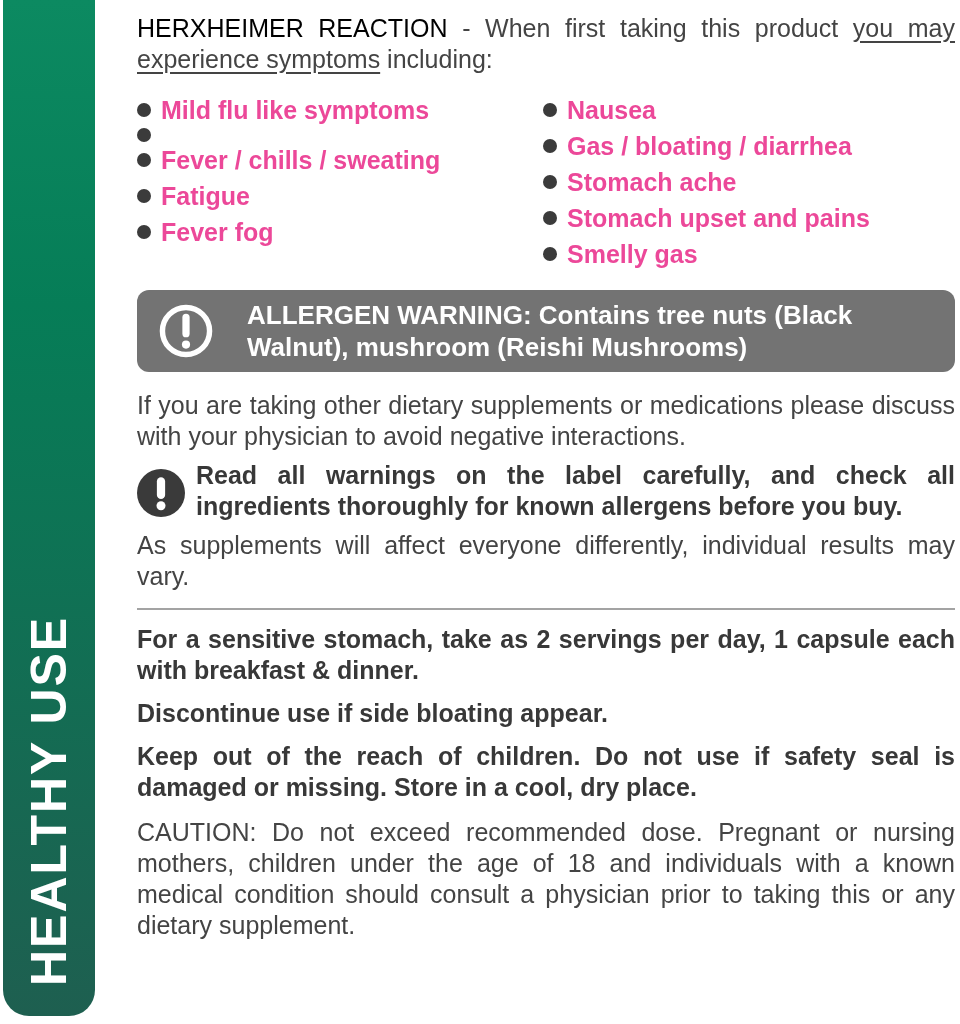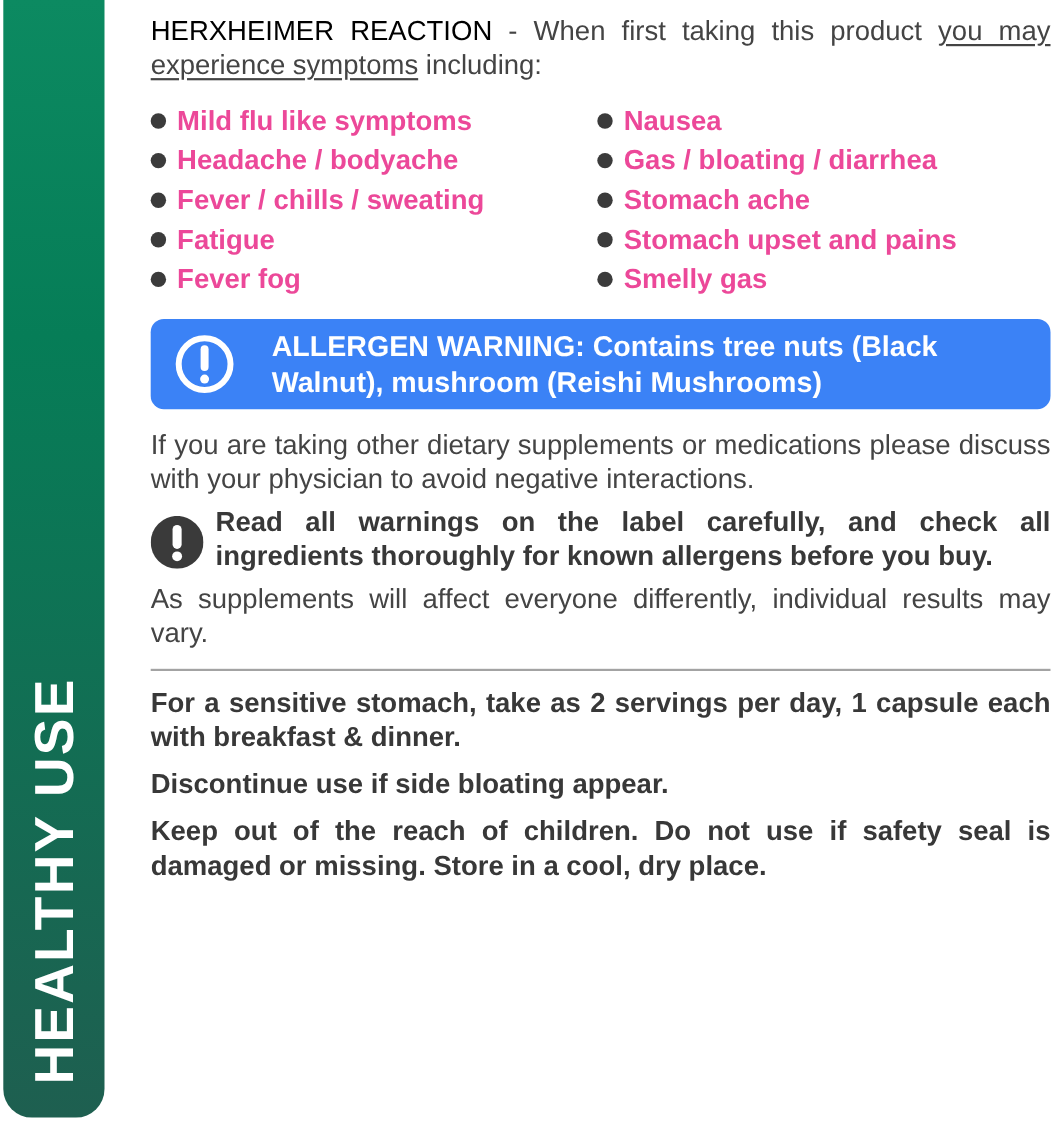--- a/index.html
+++ b/index.html
@@ -66,21 +66,21 @@
   }
   .dot{
     flex:0 0 auto;
     width:14px;height:14px;border-radius:50%;
     background:#3b3b3b;margin-right:10px;
     align-self:center;
   }
   
   .allergen{
     margin-top:18px;
-    background:#3b82f6;
+    background:#737373;
     border-radius:12px;
     min-height:82px;
     display:flex;align-items:center;
     padding:8px 14px 8px 20px;box-sizing:border-box;
   }
   .allergen-icon{flex:0 0 auto;margin-right:32px;display:block;}
   .allergen-text{
     font-size:26px;line-height:32px;font-weight:bold;color:#ffffff;
     max-width:670px;text-align:left;
   }
@@ -115,21 +115,20 @@
     <p class="body-text herx"><span class="lead">HERXHEIMER REACTION</span><span> - When first taking this product </span><u>you may experience symptoms</u><span> including:</span></p>
 
     <div class="symptoms">
       <ul>
         <li>
             <span class="dot"></span>
             <span>Mild flu like symptoms</span>
           </li>
         <li>
             <span class="dot"></span>
-            <span>Headache / bodyache</span>
           </li>
         <li>
             <span class="dot"></span>
             <span>Fever / chills / sweating</span>
           </li>
         <li>
             <span class="dot"></span>
             <span>Fatigue</span>
           </li>
         <li>
@@ -184,15 +183,16 @@
     <p class="body-text mt8">As supplements will affect everyone differently, individual results may vary.</p>
 
     <hr class="divider">
 
     <p class="bold-text">For a sensitive stomach, take as 2 servings per day, 1 capsule each with breakfast &amp; dinner.</p>
 
     <p class="bold-text mt12">Discontinue use if side bloating appear.</p>
 
     <p class="bold-text mt12">Keep out of the reach of children. Do not use if safety seal is damaged or missing. Store in a cool, dry place.</p>
 
+    <p class="body-text mt14">CAUTION: Do not exceed recommended dose. Pregnant or nursing mothers, children under the age of 18 and individuals with a known medical condition should consult a physician prior to taking this or any dietary supplement.</p>
 
   </div>
 </div>
 
 </body></html>

